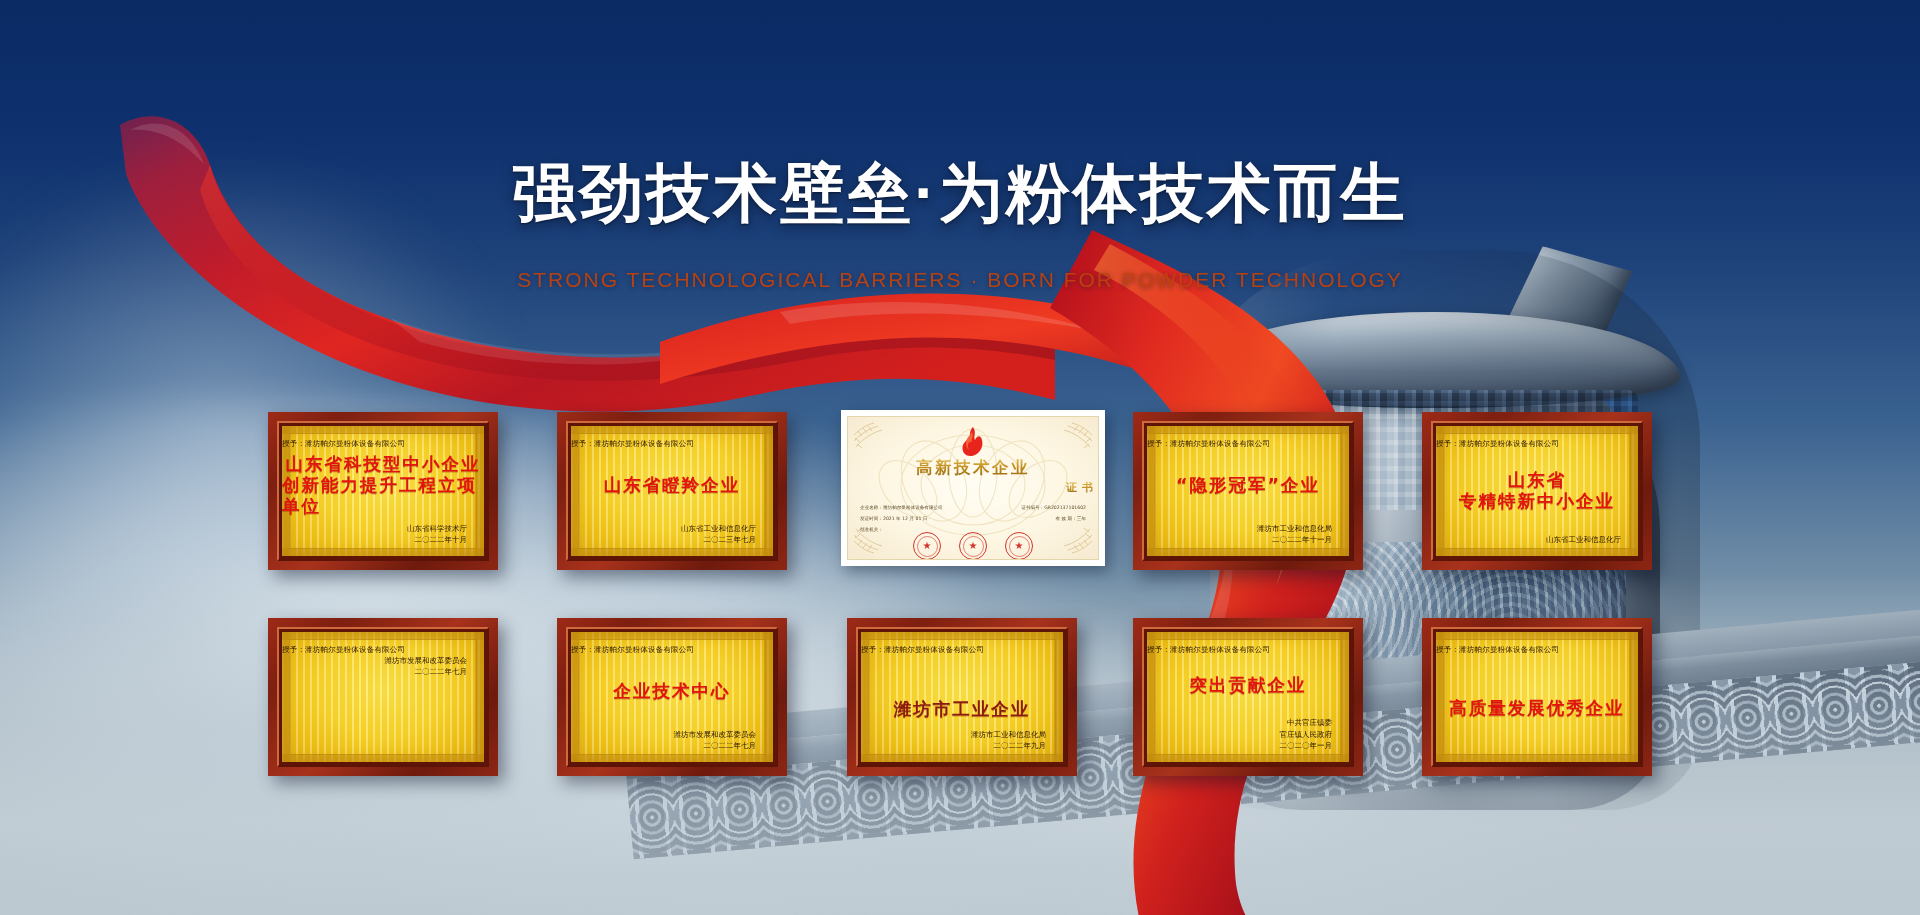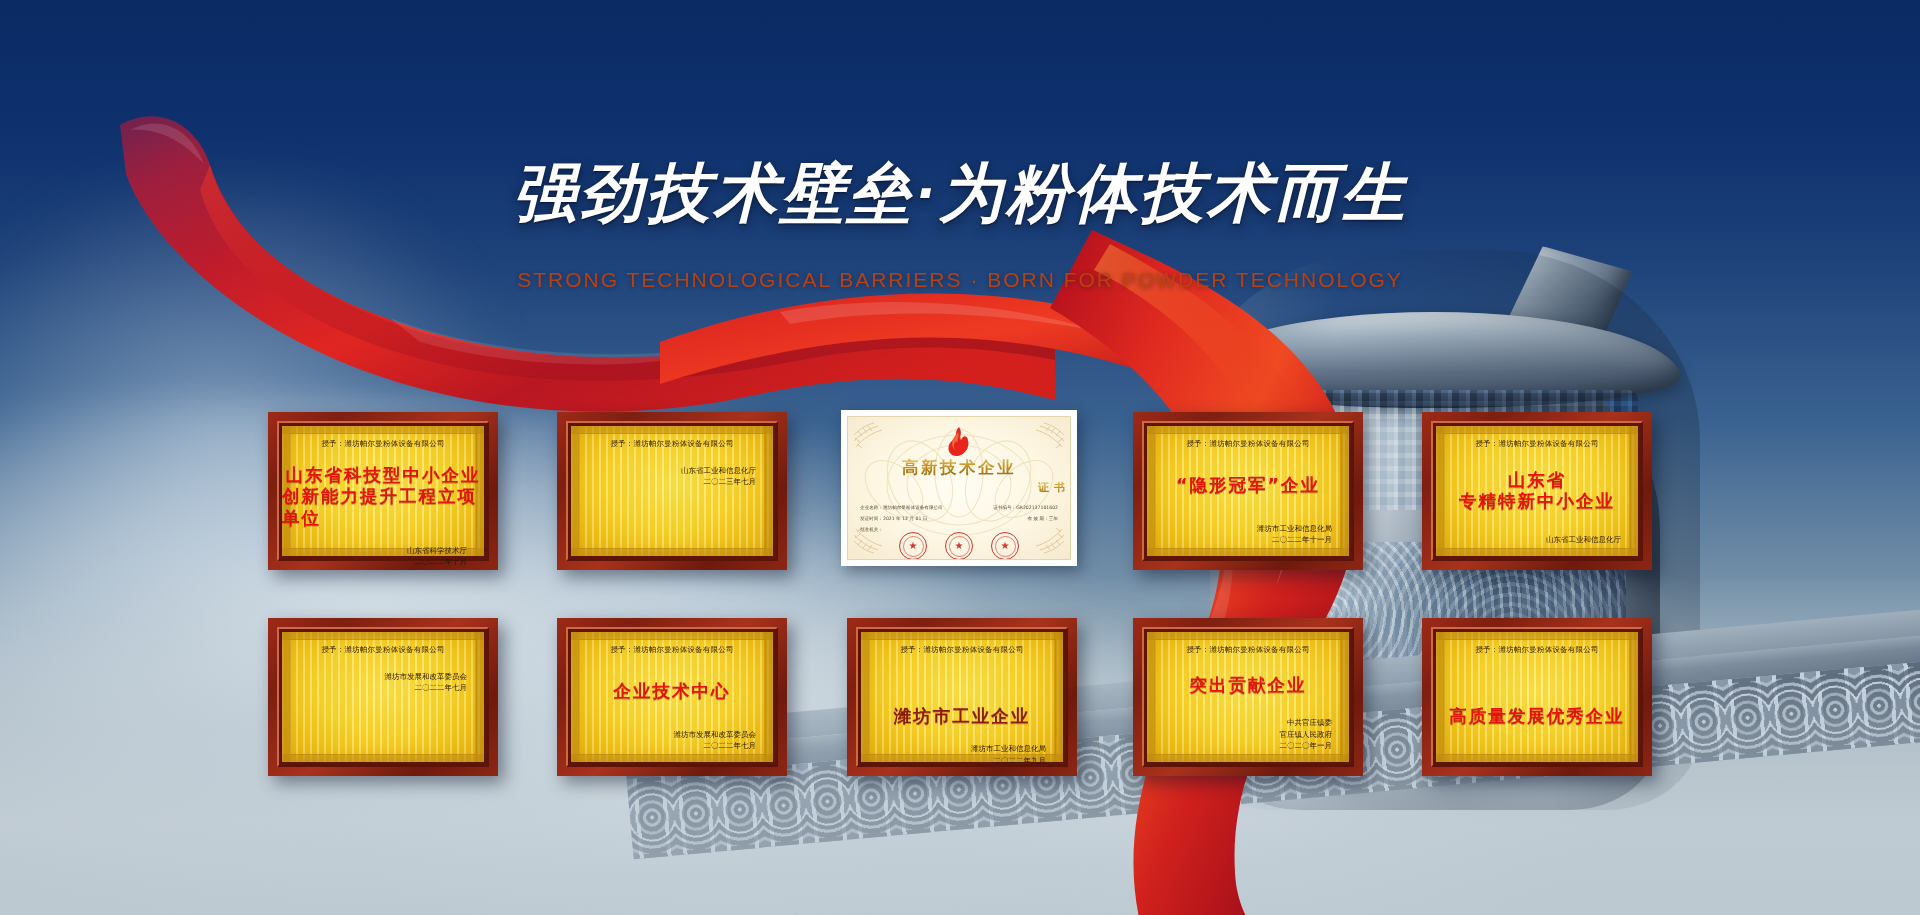--- a/index.html
+++ b/index.html
@@ -83,61 +83,61 @@
 
   
   .rib{position:absolute;pointer-events:none;}
   .rib1{left:60px;top:70px;width:1000px;height:380px;}
   .rib2{left:1050px;top:230px;width:560px;height:700px;}
   .rib3{left:660px;top:250px;width:560px;height:200px;}
 
   
   .title{position:absolute;left:0;right:0;top:150px;text-align:center;
      font-size:64px;font-weight:bold;letter-spacing:3px;color:#ffffff;
-     text-shadow:0 3px 12px rgba(10,25,55,.75),0 1px 2px rgba(8,20,44,.9);font-style:italic;}
+     text-shadow:0 3px 12px rgba(10,25,55,.75),0 1px 2px rgba(8,20,44,.9);}
   .subtitle{position:absolute;left:0;right:0;top:268px;text-align:center;
      font-size:21px;letter-spacing:2.0px;color:#c2410c;font-weight:300;
      text-shadow:0 1px 5px rgba(10,25,55,.6);opacity:.93;}
 
   
   .plaque{position:absolute;width:230px;height:158px;
      background:linear-gradient(135deg,#9e2a17 0%,#7e1f10 20%,#a8321c 50%,#6e1a0d 78%,#8d2614 100%);
      padding:9px;box-sizing:border-box;
      box-shadow:6px 7px 16px rgba(10,20,40,.45);}
   .plaque .bev{width:100%;height:100%;box-sizing:border-box;
      border:2px solid #c4562f;border-top-color:#d8apple;border-top-color:#d06a3c;
      border-left-color:#d06a3c;border-right-color:#5d1408;border-bottom-color:#5d1408;
      padding:3px;background:#5e1508;}
   .plaque .face{position:relative;width:100%;height:100%;box-sizing:border-box;
      background:
        repeating-linear-gradient(90deg,rgba(255,255,255,.28) 0 2px,rgba(214,162,20,.18) 2px 7px),
        radial-gradient(ellipse at 50% 45%,#ffe84f 0%,#fcd82c 45%,#f0c314 72%,#e2ae0c 100%);
-     display:flex;flex-direction:column;align-items:center;
-     box-shadow:inset 0 0 14px rgba(186,131,10,.55);gap:16px;}
+     display:flex;flex-direction:column;
+     box-shadow:inset 0 0 14px rgba(186,131,10,.55);}
   .plaque .face:before{content:"";position:absolute;inset:0;
      background:
       linear-gradient(90deg,rgba(190,135,12,.55) 0 9px,rgba(255,232,90,0) 9px calc(100% - 9px),rgba(190,135,12,.55) calc(100% - 9px) 100%),
       linear-gradient(180deg,rgba(190,135,12,.5) 0 8px,rgba(255,232,90,0) 8px calc(100% - 8px),rgba(190,135,12,.5) calc(100% - 8px) 100%);
      pointer-events:none;}
   .plaque .face:after{content:"";position:absolute;left:7px;right:7px;top:7px;bottom:7px;
      border:1px solid rgba(180,128,10,.45);pointer-events:none;}
   .pl-award{position:relative;z-index:2;font-size:7.5px;color:#2a1505;margin-top:13px;
      letter-spacing:.2px;font-family:"DejaVu Sans","Liberation Sans",sans-serif;}
   .pl-main{position:relative;z-index:2;flex:1;display:flex;flex-direction:column;
      justify-content:center;align-items:center;width:100%;}
   .pl-t1,.pl-t2{font-size:17.5px;font-weight:bold;color:#e3140d;letter-spacing:2px;
      line-height:1.22;font-family:"DejaVu Sans","Liberation Sans",sans-serif;
      text-shadow:0 1px 0 rgba(120,10,4,.35);}
   .pl-t1.dark,.pl-t2.dark{color:#8c1c10;margin-top:35px;}
   .pl-foot{position:relative;z-index:2;width:100%;text-align:right;
      padding:0 17px 11px 0;box-sizing:border-box;font-size:7.5px;color:#2a1505;
      line-height:1.5;font-family:"DejaVu Sans","Liberation Sans",sans-serif;}
 
   
-  .cert{position:absolute;left:841px;top:410px;width:236px;height:156px;
+  .cert{position:absolute;left:841px;top:410px;width:264px;height:156px;
      background:#ffffff;box-shadow:4px 5px 14px rgba(10,20,40,.4);padding:6px;box-sizing:border-box;}
   .cert .inner{position:relative;width:100%;height:100%;box-sizing:border-box;
      background:
        radial-gradient(ellipse at 50% 48%,#fffdf4 0%,#fdf6e2 55%,#f6ead0 100%);
      border:1px solid #e4d6ab;overflow:hidden;}
   .cert .petal{position:absolute;left:50%;top:46%;transform:translate(-50%,-50%);
      width:190px;height:118px;opacity:.5;}
   .cert .corner{position:absolute;width:34px;height:34px;opacity:.75;}
   .cert .flame{position:absolute;left:50%;top:9px;transform:translateX(-50%);}
   .cert .ct{position:absolute;left:0;right:0;top:40px;text-align:center;
@@ -274,20 +274,24 @@
           <div>二〇二二年十月</div>
         </div>
       </div>
     </div>
   </div>
 
   <div class="plaque" style="left:557px;top:412px;">
     <div class="bev">
       <div class="face">
         <div class="pl-award">授予：潍坊帕尔曼粉体设备有限公司</div>
+        <div class="pl-main">
+          <div class="pl-t1">山东省瞪羚企业</div>
+          <div class="pl-t2"></div>
+        </div>
         <div class="pl-foot">
           <div>山东省工业和信息化厅</div>
           <div></div>
           <div>二〇二三年七月</div>
         </div>
       </div>
     </div>
   </div>
 
   <div class="cert">

